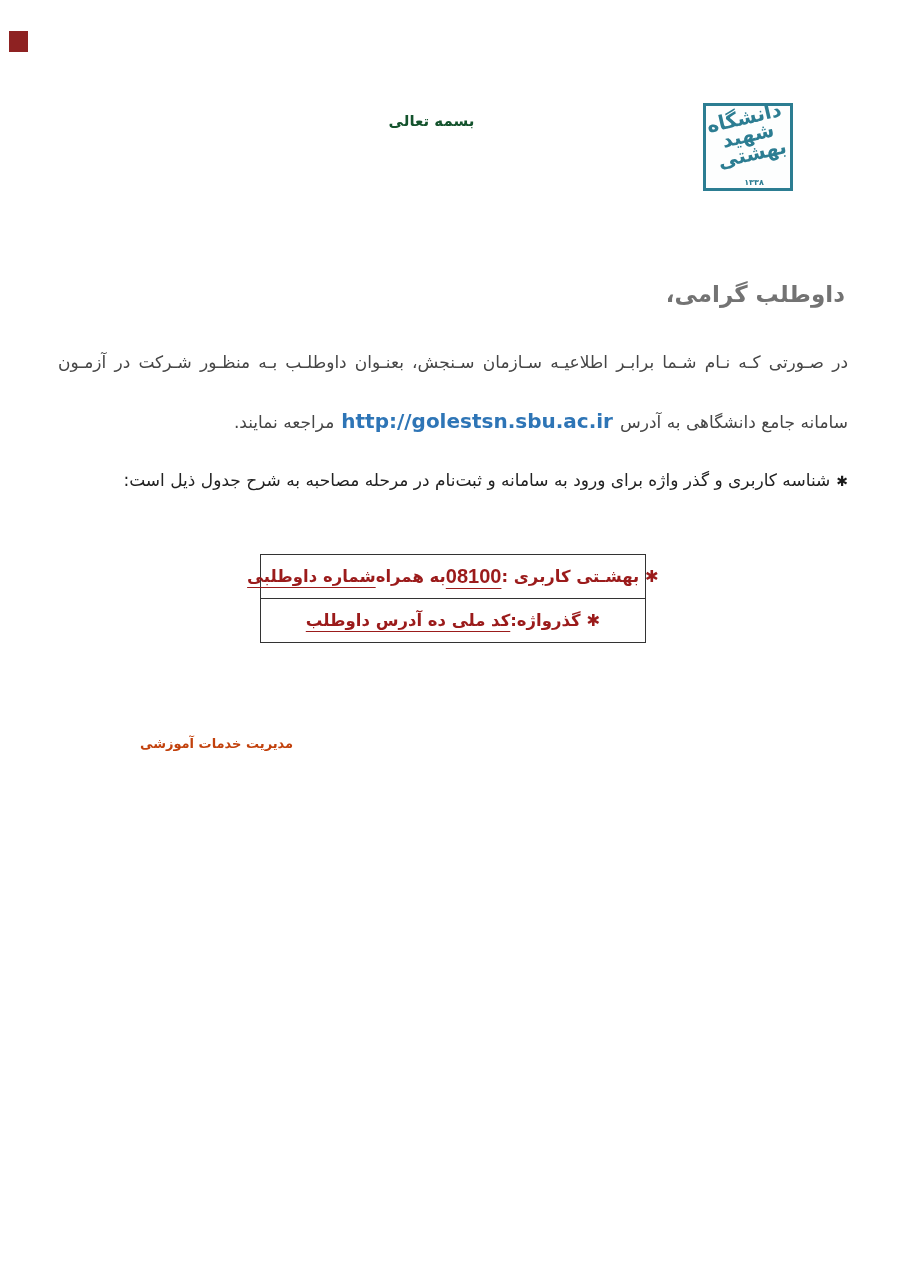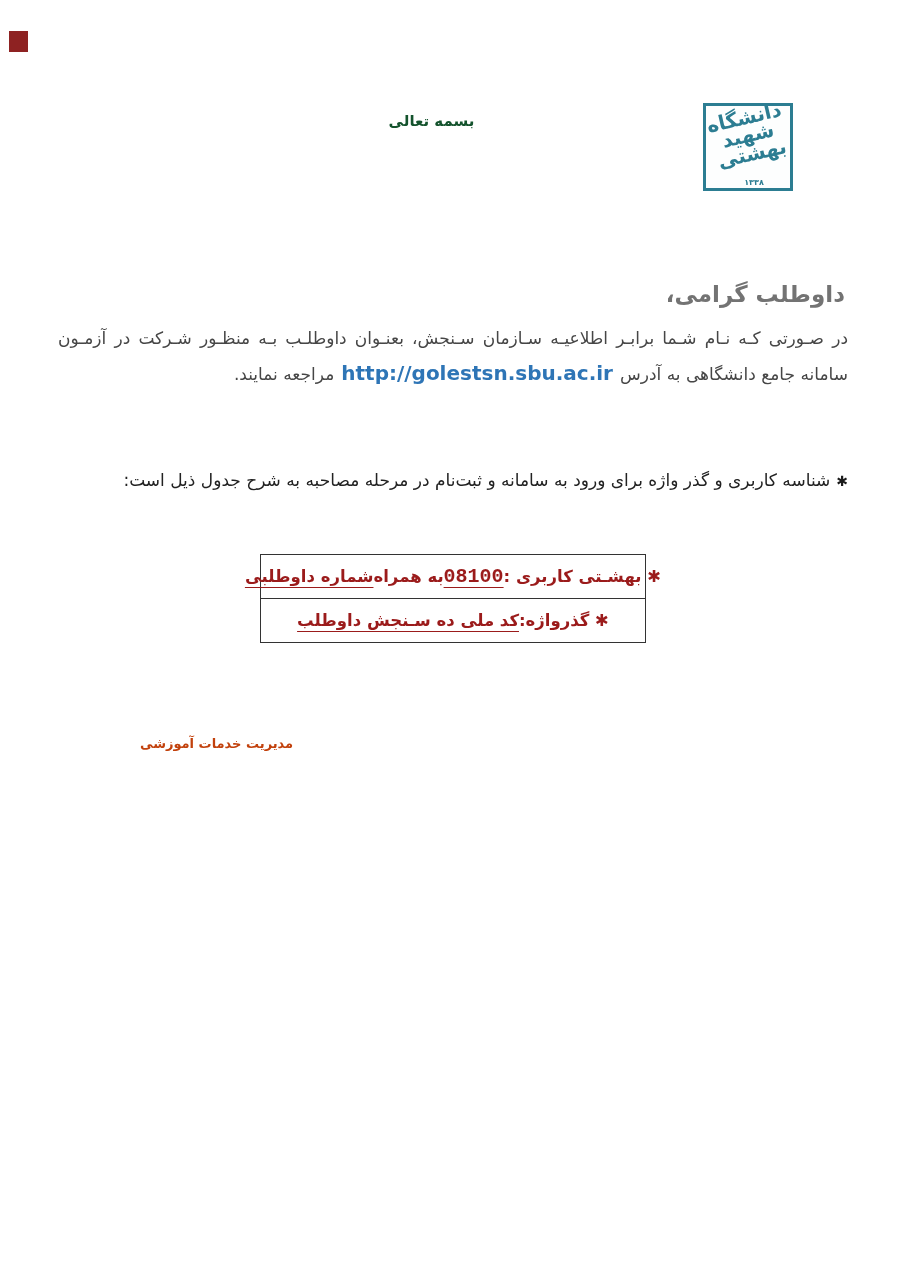--- a/index.html
+++ b/index.html
@@ -62,21 +62,21 @@
     font-weight: bold;
   }
 
   .para {
     right: 57px; left: 58px; top: 321px;
     direction: rtl;
     font-size: 17px;
     color: #464646;
     line-height: 35px;
   }
-  .pline { text-align: justify; text-align-last: justify; }
+  .pline { text-align: justify; text-align-last: justify; margin-top: 24px; }
   .pline.last { text-align: right; text-align-last: right; }
   .link {
     color: #2e75b6;
     font-weight: bold;
     font-size: 20px;
     direction: ltr;
     unicode-bidi: embed;
     margin: 0 7px;
     cursor: pointer;
   }
@@ -104,21 +104,21 @@
     font-size: 16.5px;
     white-space: nowrap;
   }
   .cred-row + .cred-row { border-top: 1px solid #333333; }
   .cred-row .u {
     text-decoration: underline;
     text-underline-offset: 5px;
     text-decoration-thickness: 1.2px;
   }
   .cred-row .latin {
-    font-family: Liberation Mono, monospace;
+    font-family: Liberation Sans, sans-serif;
     font-size: 20px;
     direction: ltr;
     unicode-bidi: embed;
   }
 
   .signature {
     left: 140px; top: 736px;
     direction: rtl;
     font-weight: bold;
     font-size: 13px;
@@ -157,17 +157,17 @@
 
 <div class="abs cred-table">
   <div class="cred-row">
       <span>✱ بهشـتی کاربری : </span>
       <span class="u latin">08100</span>
       <span> به همراه </span>
       <span class="u">شماره داوطلبی</span>
     </div>
   <div class="cred-row">
       <span>✱ گذرواژه: </span>
-      <span class="u">کد ملی ده سـنجش داوطلب</span>
+      <span class="u">کد ملی ده آدرس داوطلب</span>
     </div>
 </div>
 
 <div class="abs signature">مدیریت خدمات آموزشی</div>
 
 </body></html>

